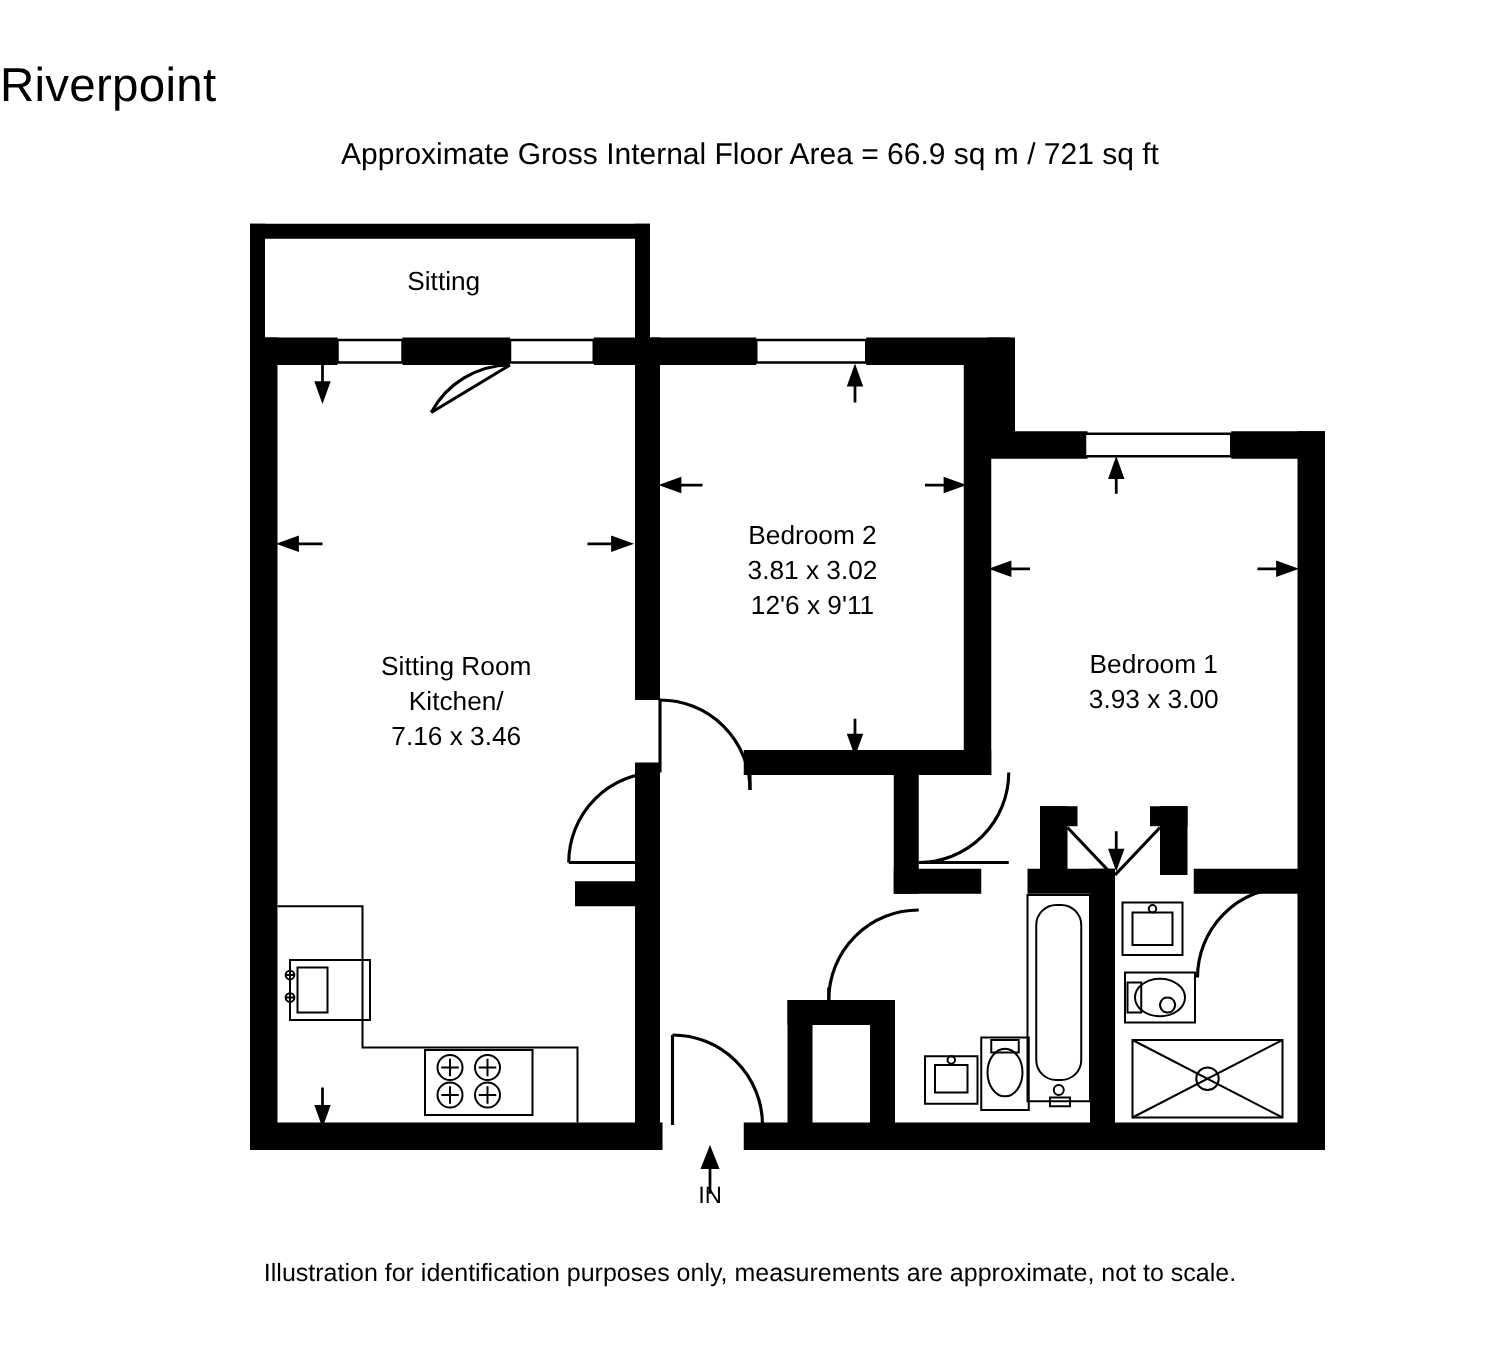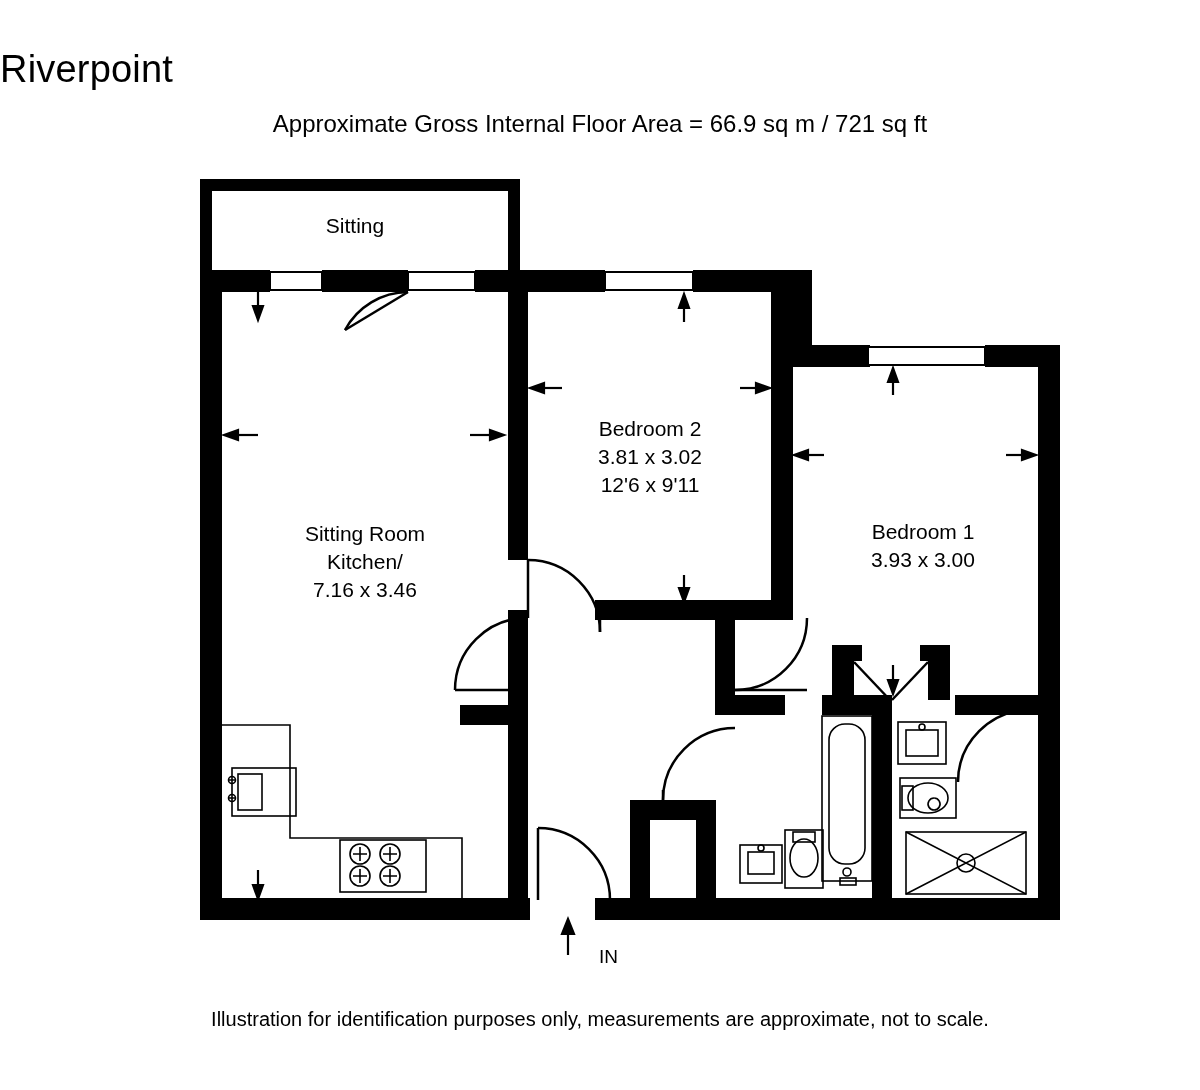--- a/index.html
+++ b/index.html
@@ -53,21 +53,21 @@
   .room-label {
     position: absolute;
     text-align: center;
     font-size: 21px;
     line-height: 28px;
     white-space: nowrap;
   }
   .in-label {
     position: absolute;
     font-size: 19px;
-    text-align: right;
+    text-align: center;
   }
 </style>
 </head>
 <body>
 
 <div class="title">Riverpoint</div>
 <div class="subtitle">Approximate Gross Internal Floor Area  = 66.9 sq m  / 721 sq ft</div>
 
 <svg id="plan" viewBox="0 0 1200 1090">
 

